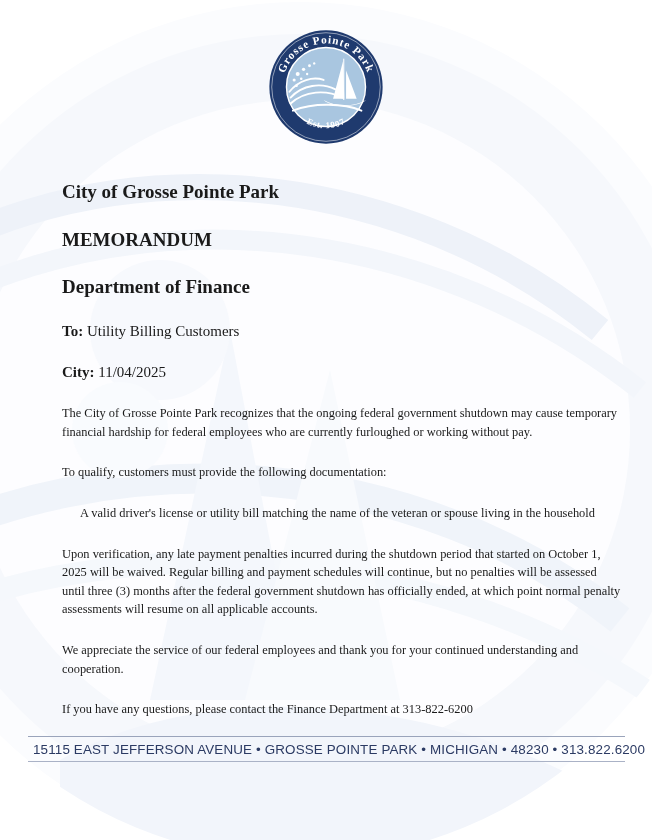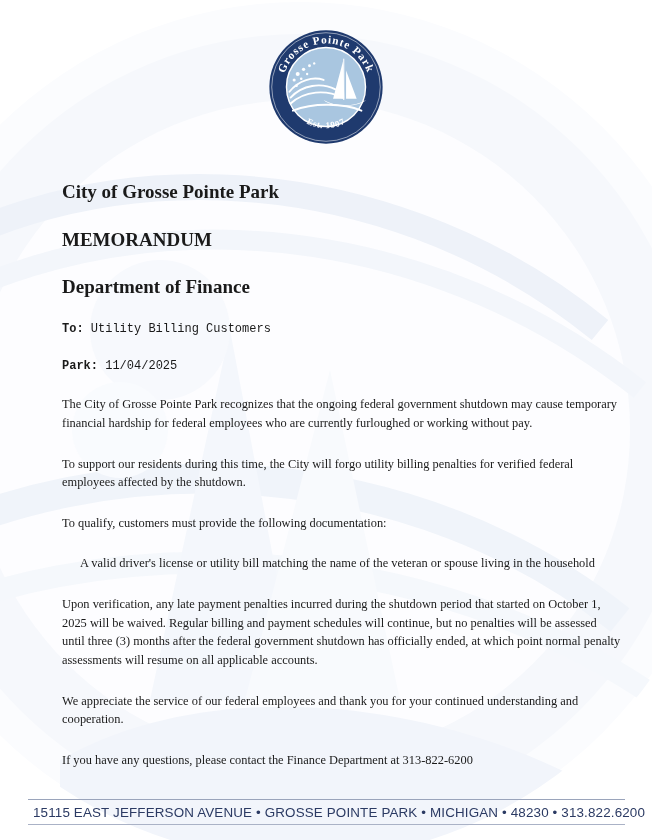--- a/index.html
+++ b/index.html
@@ -49,22 +49,21 @@
     font-size: 12.4px;
     line-height: 1.45;
   }
   .hdr-line {
     font-weight: bold;
     margin: 0 0 20px 0;
     font-size: 19px;
   }
   .field {
     margin: 0 0 20px 0;
-    font-size: 12px;
-    font-family: Liberation Mono, monospace;
+    font-size: 15px;
   }
   .field b { font-weight: bold; }
 
   .subject {
     margin: 0 0 22px 0;
     font-size: 12.4px;
     line-height: 1.48;
   }
   .subject b { font-weight: bold; }
 
@@ -77,21 +76,21 @@
   .list-item {
     margin: 0 0 22px 18px;
     font-size: 12.4px;
     line-height: 1.5;
   }
 
   
   #footer {
     position: absolute;
     left: 28px;
-    top: 799px;
+    top: 736px;
     width: 597px;
     z-index: 2;
   }
   #footer .rule {
     height: 1px;
     background: #9aa4bb;
     width: 100%;
   }
   #footer .rule.bottom { background: #aab2c6; }
   #footer-text {
@@ -185,27 +184,26 @@
   <div class="hdr-line">City of Grosse Pointe Park</div>
   <div class="hdr-line">MEMORANDUM</div>
   <div class="hdr-line">Department of Finance</div>
 
   <div class="field">
     <b>To:</b>
     <span>Utility Billing Customers</span>
   </div>
 
   <div class="field">
-    <b>Park:</b>
+    <b>City:</b>
     <span>11/04/2025</span>
   </div>
 
 
   <p class="para">The City of Grosse Pointe Park recognizes that the ongoing federal government shutdown may cause temporary financial hardship for federal employees who are currently furloughed or working without pay.</p>
-  <p class="para">To support our residents during this time, the City will forgo utility billing penalties for verified federal employees affected by the shutdown.</p>
   <p class="para">To qualify, customers must provide the following documentation:</p>
 
   <div class="list-item">A valid driver's license or utility bill matching the name of the veteran or spouse living in the household</div>
 
   <p class="para">Upon verification, any late payment penalties incurred during the shutdown period that started on October 1, 2025 will be waived. Regular billing and payment schedules will continue, but no penalties will be assessed until three (3) months after the federal government shutdown has officially ended, at which point normal penalty assessments will resume on all applicable accounts.</p>
   <p class="para">We appreciate the service of our federal employees and thank you for your continued understanding and cooperation.</p>
   <p class="para">If you have any questions, please contact the Finance Department at 313-822-6200</p>
 
 </div>
 

